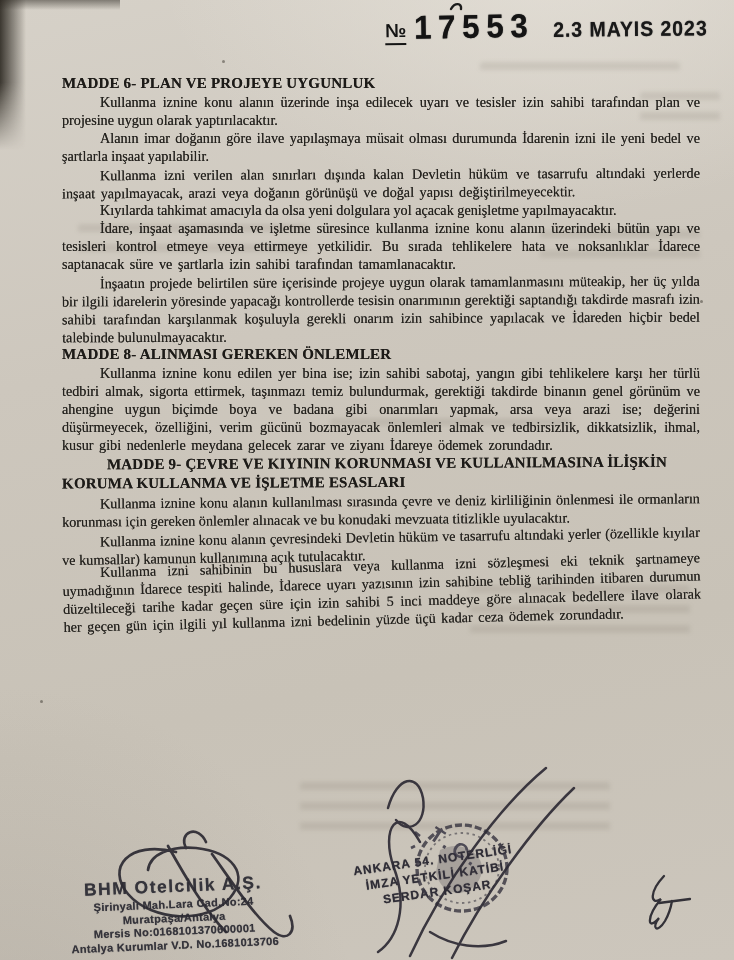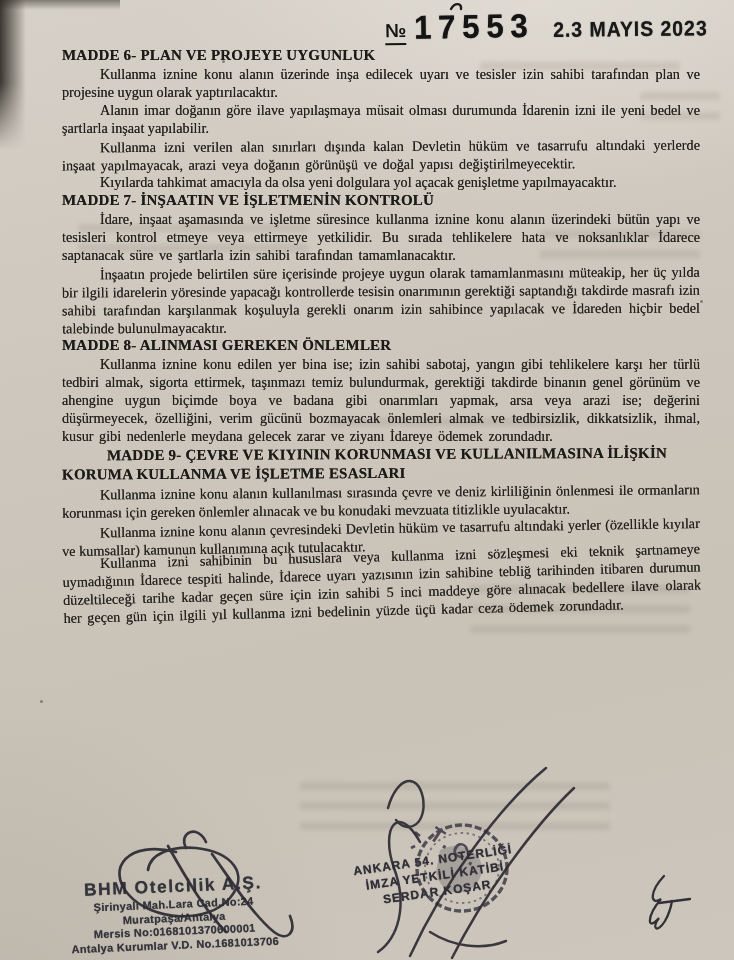--- a/index.html
+++ b/index.html
@@ -39,21 +39,21 @@
   .no-value{font-size:33px;font-weight:bold;letter-spacing:7px;transform:scaleX(.95);transform-origin:left bottom;text-shadow:0 0 1px rgba(20,20,20,.8);}
   .date-stamp{
     position:absolute;left:553px;top:18px;
     font-family:"Liberation Sans",sans-serif;font-weight:bold;font-size:21px;color:#191919;
     letter-spacing:1px;transform:scaleX(.93) rotate(-.6deg);transform-origin:left top;
     text-shadow:0 0 1px rgba(25,25,25,.75);
   }
 
   
   .doc{
-    position:absolute;left:62px;top:46px;width:638px;
+    position:absolute;left:62px;top:74px;width:638px;
     font-size:14.2px;line-height:18px;color:#24221e;
     text-align:justify;
     text-shadow:0 0 .6px rgba(36,34,30,.8);
   }
   .doc p{margin:0;text-indent:38px;}
   .doc h3{
     margin:0;font-size:15px;line-height:19px;font-weight:bold;color:#1d1b18;
     letter-spacing:.2px;text-align:left;
   }
   .h-ind{margin-left:55px;}
@@ -112,21 +112,20 @@
   </div>
   <div class="date-stamp">2.3 MAYIS 2023</div>
 
   <div class="doc">
     <h3 class="h-ind">MADDE 6- PLAN VE PROJEYE UYGUNLUK</h3>
     <p class="mt-a">Kullanma iznine konu alanın üzerinde inşa edilecek uyarı ve tesisler izin sahibi tarafından plan ve projesine uygun olarak yaptırılacaktır.</p>
     <p class="mt-b">Alanın imar doğanın göre ilave yapılaşmaya müsait olması durumunda İdarenin izni ile yeni bedel ve şartlarla inşaat yapılabilir.</p>
     <p class="mt-c wide r1">Kullanma izni verilen alan sınırları dışında kalan Devletin hüküm ve tasarrufu altındaki yerlerde inşaat yapılmayacak, arazi veya doğanın görünüşü ve doğal yapısı değiştirilmeyecektir.</p>
     <p class="mt-d">Kıyılarda tahkimat amacıyla da olsa yeni dolgulara yol açacak genişletme yapılmayacaktır.</p>
 
-    <h3 class="h-ind mt-e">MADDE 7- İNŞAATIN VE İŞLETMENİN KONTROLÜ</h3>
     <p class="mt-f wide">İdare, inşaat aşamasında ve işletme süresince kullanma iznine konu alanın üzerindeki bütün yapı ve tesisleri kontrol etmeye veya ettirmeye yetkilidir. Bu sırada tehlikelere hata ve noksanlıklar İdarece saptanacak süre ve şartlarla izin sahibi tarafından tamamlanacaktır.</p>
     <p class="mt-g r1">İnşaatın projede belirtilen süre içerisinde projeye uygun olarak tamamlanmasını müteakip, her üç yılda bir ilgili idarelerin yöresinde yapacağı kontrollerde tesisin onarımının gerektiği saptandığı takdirde masrafı izin sahibi tarafından karşılanmak koşuluyla gerekli onarım izin sahibince yapılacak ve İdareden hiçbir bedel talebinde bulunulmayacaktır.</p>
 
     <h3 class="h-ind mt-h">MADDE 8- ALINMASI GEREKEN ÖNLEMLER</h3>
     <p class="mt-f wide">Kullanma iznine konu edilen yer bina ise; izin sahibi sabotaj, yangın gibi tehlikelere karşı her türlü tedbiri almak, sigorta ettirmek, taşınmazı temiz bulundurmak, gerektiği takdirde binanın genel görünüm ve ahengine uygun biçimde boya ve badana gibi onarımları yapmak, arsa veya arazi ise; değerini düşürmeyecek, özelliğini, verim gücünü bozmayacak önlemleri almak ve tedbirsizlik, dikkatsizlik, ihmal, kusur gibi nedenlerle meydana gelecek zarar ve ziyanı İdareye ödemek zorundadır.</p>
 
     <h3 class="h-wrap mt-i r1">MADDE 9- ÇEVRE VE KIYININ KORUNMASI VE KULLANILMASINA İLİŞKİN KORUMA KULLANMA VE İŞLETME ESASLARI</h3>
     <p class="mt-g r2">Kullanma iznine konu alanın kullanılması sırasında çevre ve deniz kirliliğinin önlenmesi ile ormanların korunması için gereken önlemler alınacak ve bu konudaki mevzuata titizlikle uyulacaktır.</p>
     <p class="mt-j r3">Kullanma iznine konu alanın çevresindeki Devletin hüküm ve tasarrufu altındaki yerler (özellikle kıyılar ve kumsallar) kamunun kullanımına açık tutulacaktır.</p>
     <p class="mt-k r4 wide">Kullanma izni sahibinin bu hususlara veya kullanma izni sözleşmesi eki teknik şartnameye uymadığının İdarece tespiti halinde, İdarece uyarı yazısının izin sahibine tebliğ tarihinden itibaren durumun düzeltileceği tarihe kadar geçen süre için izin sahibi 5 inci maddeye göre alınacak bedellere ilave olarak her geçen gün için ilgili yıl kullanma izni bedelinin yüzde üçü kadar ceza ödemek zorundadır.</p>

